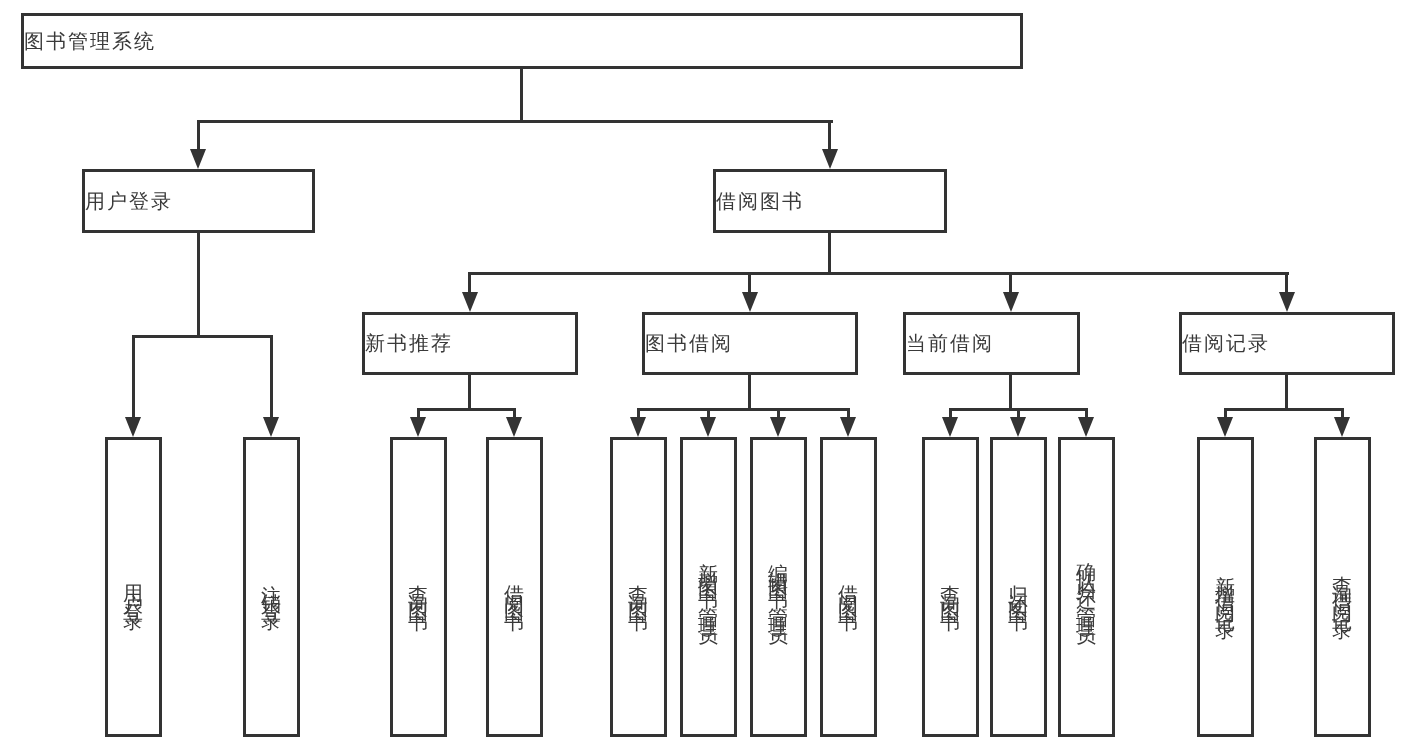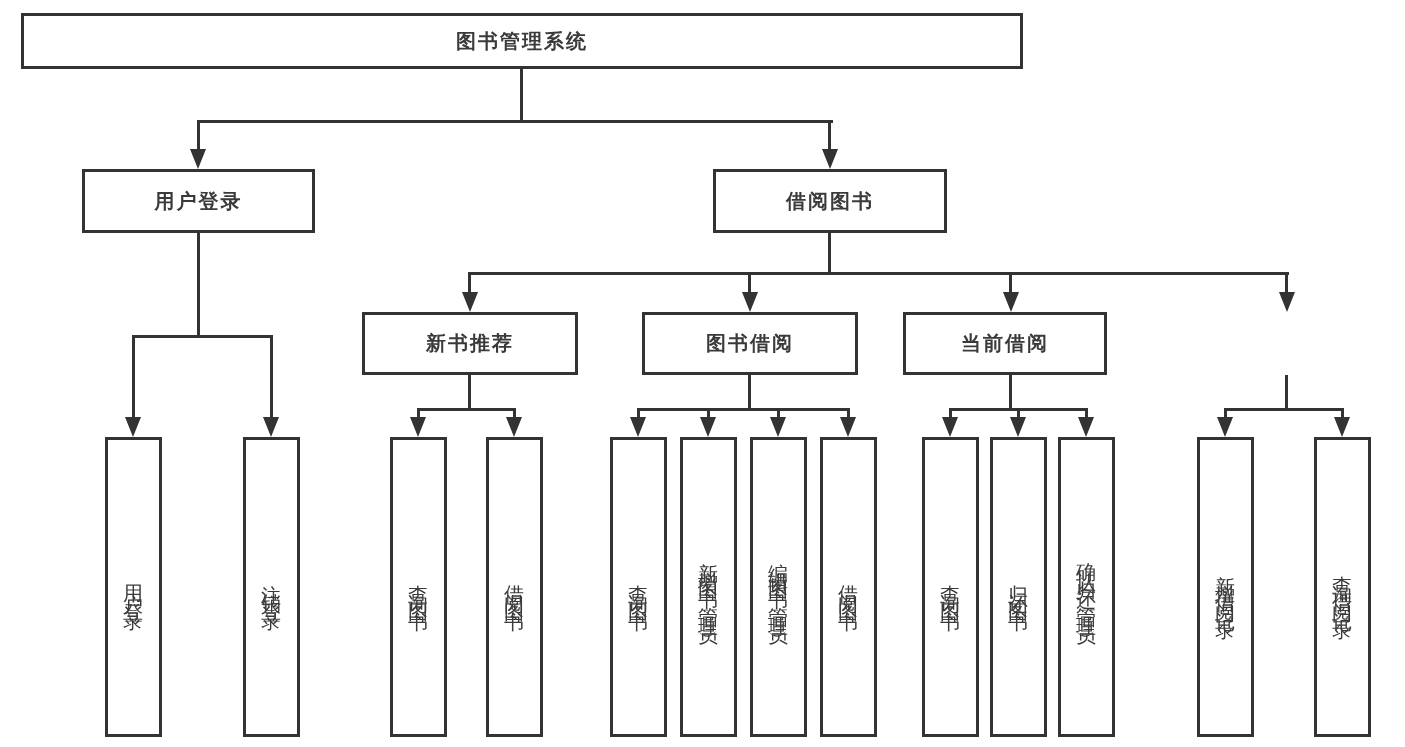--- a/index.html
+++ b/index.html
@@ -14,26 +14,25 @@
   .stage{
     position:relative;
     width:1405px;height:747px;
     background:var(--bg);
     overflow:hidden;
   }
   .box{
     position:absolute;
     border:3px solid var(--line);
     background:var(--bg);
-    display:flex;align-items:center;justify-content:center;
+    display:flex;align-items:center;
     color:var(--text);
     font-size:20px;
     letter-spacing:2px;
     white-space:nowrap;
-    font-weight:bold;
   }
   .vbox{
     position:absolute;
     border:3px solid var(--line);
     background:var(--bg);
     display:flex;align-items:center;justify-content:center;
     color:var(--text);
   }
   .vbox .vtxt{
     writing-mode:vertical-rl;
@@ -101,22 +100,25 @@
   <div class="ahead" style="left:1003px;top:292px;"></div>
   <div class="vline" style="left:1285px;top:272px;height:20px;"></div>
   <div class="ahead" style="left:1279px;top:292px;"></div>
 
   <div class="box" style="left:642px;top:312px;width:216px;height:63px;">
     <span>图书借阅</span>
   </div>
   <div class="box" style="left:362px;top:312px;width:216px;height:63px;">
     <span>新书推荐</span>
   </div>
-  <div class="box" style="left:903px;top:312px;width:204px;height:63px;">
+  <div class="box" style="left:903px;top:312px;width:177px;height:63px;">
     <span>当前借阅</span>
+  </div>
+  <div class="box" style="left:1179px;top:312px;width:216px;height:63px;">
+    <span>借阅记录</span>
   </div>
 
   <div class="vline" style="left:468px;top:375px;height:33px;"></div>
   <div class="hline" style="left:417px;top:408px;width:99px;"></div>
   <div class="vline" style="left:417px;top:408px;height:11px;"></div>
   <div class="ahead" style="left:410px;top:417px;"></div>
   <div class="vline" style="left:513px;top:408px;height:11px;"></div>
   <div class="ahead" style="left:506px;top:417px;"></div>
 
   <div class="vline" style="left:748px;top:375px;height:33px;"></div>

